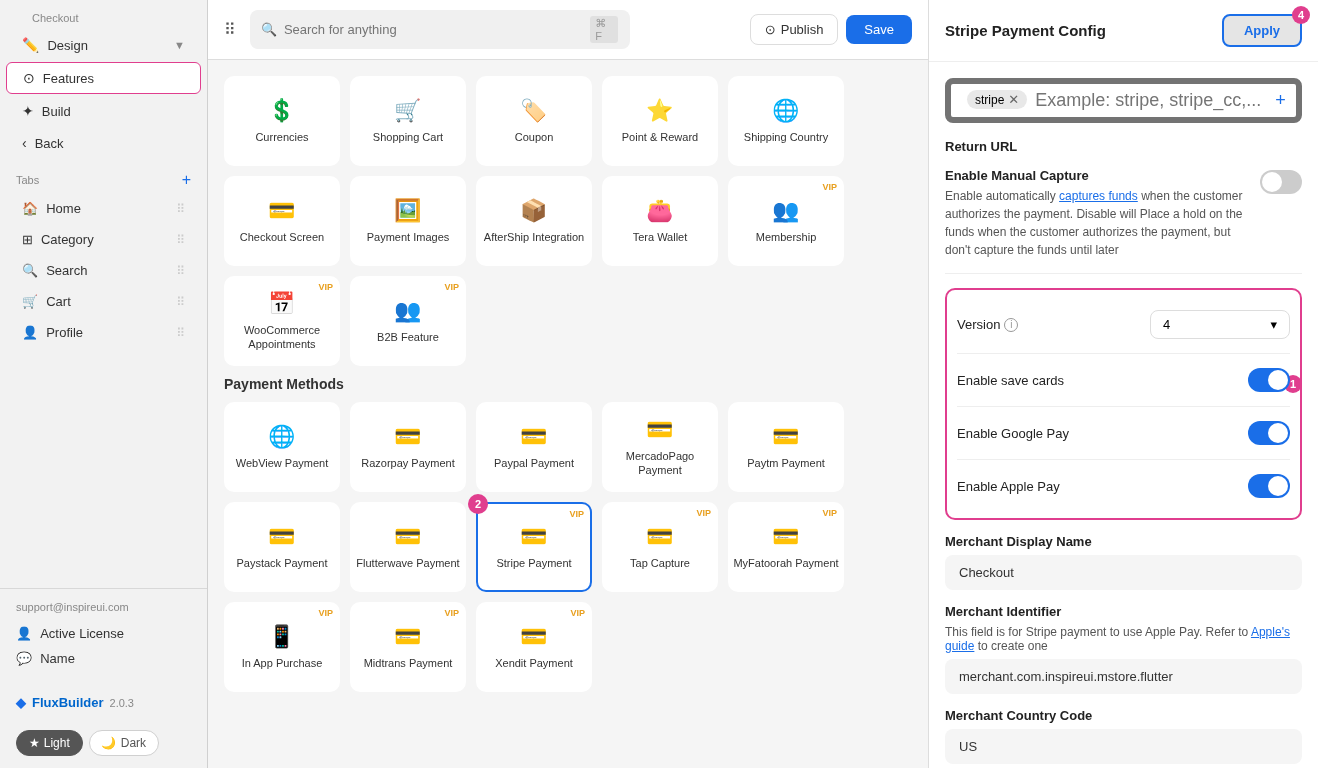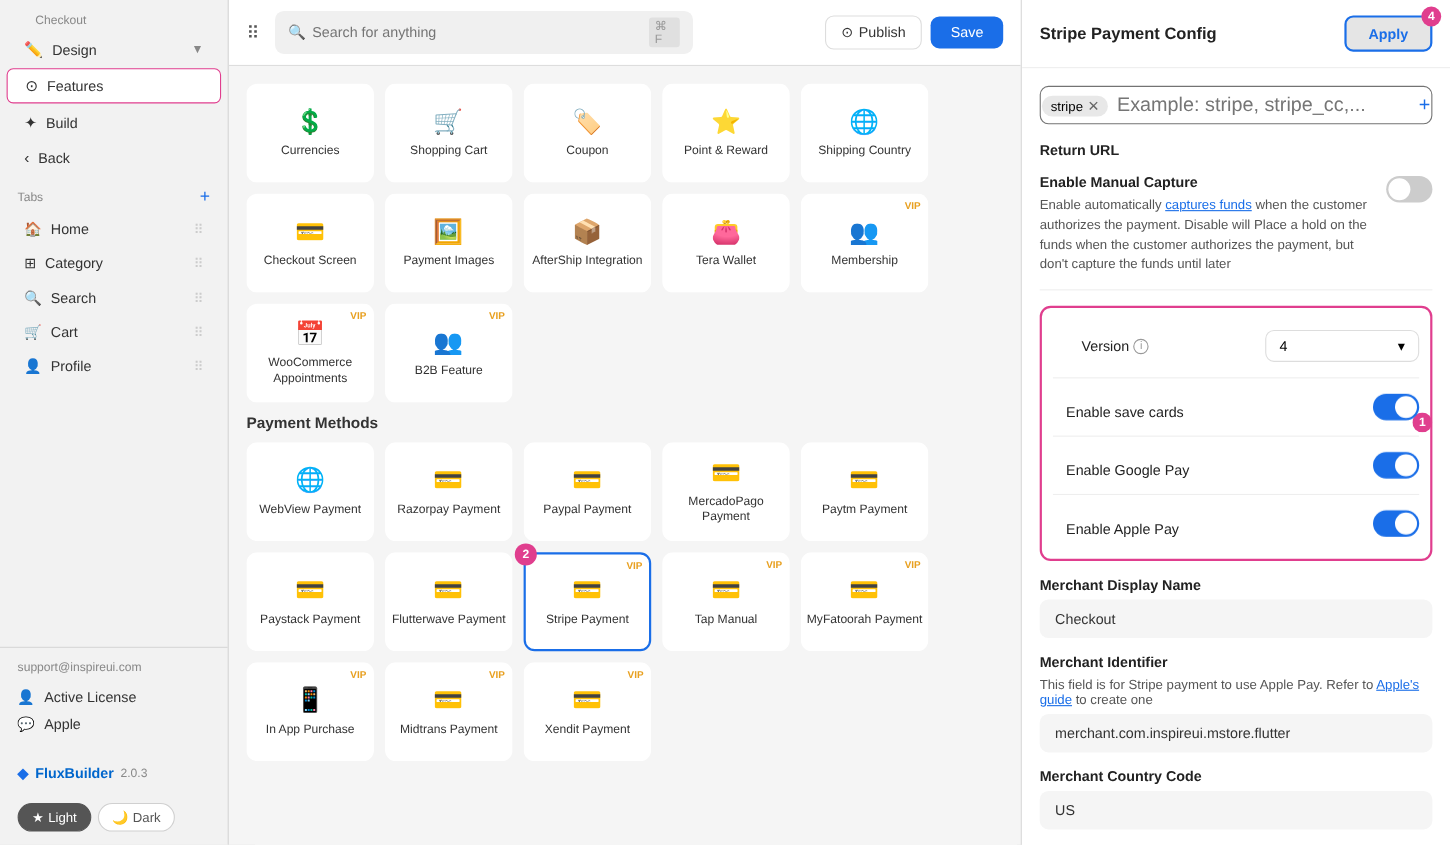--- a/index.html
+++ b/index.html
@@ -44,36 +44,36 @@
     .feature-card .card-label { font-size: 11px; color: #333; text-align: center; line-height: 1.3; }
     .vip-badge { position: absolute; top: 5px; right: 6px; font-size: 9px; color: #e8a020; font-weight: 700; text-align: right; }
     .section-title { font-size: 14px; font-weight: 600; color: #333; margin-bottom: 10px; margin-top: 4px; }
 
     
     .right-panel { width: 390px; background: white; border-left: 1px solid #ddd; display: flex; flex-direction: column; height: 768px; overflow-y: auto; }
     .panel-header { display: flex; align-items: center; justify-content: space-between; padding: 14px 16px; border-bottom: 1px solid #eee; }
     .panel-title { font-size: 15px; font-weight: 600; color: #222; }
     .apply-btn { padding: 7px 20px; background: #e5e5e5; color: #1a6ee8; border: 2px solid #1a6ee8; border-radius: 8px; cursor: pointer; font-size: 13px; font-weight: 600; }
     .panel-body { padding: 16px; }
-    .tag-input-row { display: flex; align-items: flex-end; gap: 8px; border: 1px solid #737373; border-radius: 8px; padding: 6px 1px; margin-bottom: 16px; }
+    .tag-input-row { display: flex; align-items: flex-start; gap: 8px; border: 6px solid #737373; border-radius: 8px; padding: 6px 16px; margin-bottom: 16px; }
     .tag { display: flex; align-items: center; gap: 4px; background: #e8e8e8; border-radius: 20px; padding: 2px 8px; font-size: 12px; }
     .tag-close { cursor: pointer; color: #666; font-size: 13px; }
     .tag-input { border: none; outline: none; flex: 1; font-size: 18px; color: #999; }
     .add-btn { color: #1a6ee8; font-size: 18px; cursor: pointer; margin-left: auto; }
     .field-label { font-size: 13px; font-weight: 600; color: #222; margin-bottom: 6px; margin-top: 14px; }
     .field-value-box { background: #f5f5f5; border-radius: 8px; padding: 10px 14px; font-size: 13px; color: #333; }
     .section-divider { height: 1px; background: #eee; margin: 14px 0; }
-    .toggle-row { display: flex; align-items: flex-end; justify-content: space-between; padding: 10px 0; margin-left: 12px; }
+    .toggle-row { display: flex; align-items: center; justify-content: space-between; padding: 10px 0; }
     .toggle-row-label { font-size: 13px; color: #222; }
     .toggle { width: 42px; height: 24px; background: #1a6ee8; border-radius: 12px; position: relative; cursor: pointer; }
     .toggle::after { content: ''; position: absolute; width: 20px; height: 20px; background: white; border-radius: 50%; top: 2px; right: 2px; }
     .toggle.off { background: #ccc; }
     .toggle.off::after { right: auto; left: 2px; }
     .version-row { display: flex; align-items: center; justify-content: space-between; padding: 10px 0; }
-    .version-label { display: flex; align-items: center; gap: 4px; font-size: 13px; color: #222; margin-left: 26px; }
+    .version-label { display: flex; align-items: center; gap: 4px; font-size: 13px; color: #222; }
     .info-icon { width: 14px; height: 14px; border-radius: 50%; border: 1.5px solid #999; display: inline-flex; align-items: center; justify-content: center; font-size: 10px; color: #999; }
     .version-select { display: flex; align-items: center; gap: 6px; border: 1px solid #ddd; border-radius: 8px; padding: 6px 12px; background: white; cursor: pointer; font-size: 13px; min-width: 140px; justify-content: space-between; }
     .enable-capture-title { font-size: 13px; font-weight: 600; color: #222; margin-bottom: 4px; }
     .enable-capture-desc { font-size: 12px; color: #555; line-height: 1.5; }
     .blue-link { color: #1a6ee8; text-decoration: underline; cursor: pointer; }
   </style>
 </head>
 <body>
 
 <div class="sidebar">
@@ -130,21 +130,21 @@
   </div>
 
   <div class="sidebar-bottom">
     <div class="sidebar-email">support@inspireui.com</div>
     <div class="sidebar-bottom-item">
       <span>👤</span>
       <span>Active License</span>
     </div>
     <div class="sidebar-bottom-item">
       <span>💬</span>
-      <span>Apple</span>
+      <span>Name</span>
     </div>
   </div>
   <div class="sidebar-brand">
     <span style="color:#1a6ee8;">◆</span>
     <span>FluxBuilder</span>
     <span style="font-size:11px; color:#888; font-weight:400;">2.0.3</span>
   </div>
   <div class="theme-toggle">
     <button class="theme-btn active">
       <span>★</span>
@@ -271,21 +271,21 @@
       </div>
       <div class="feature-card selected" style="border:2px solid #1a6ee8; position:relative;">
         <span class="vip-badge">VIP</span>
         <span style="position:absolute; top:-10px; left:-10px; width:20px; height:20px; border-radius:50%; background:#e03e8e; color:white; font-size:11px; font-weight:700; display:flex; align-items:center; justify-content:center;">2</span>
         <span class="card-icon">💳</span>
         <span class="card-label">Stripe Payment</span>
       </div>
       <div class="feature-card">
         <span class="vip-badge">VIP</span>
         <span class="card-icon">💳</span>
-        <span class="card-label">Tap Manual</span>
+        <span class="card-label">Tap Capture</span>
       </div>
       <div class="feature-card">
         <span class="vip-badge">VIP</span>
         <span class="card-icon">💳</span>
         <span class="card-label">MyFatoorah Payment</span>
       </div>
     </div>
     <div class="features-row">
       <div class="feature-card">
         <span class="vip-badge">VIP</span>

